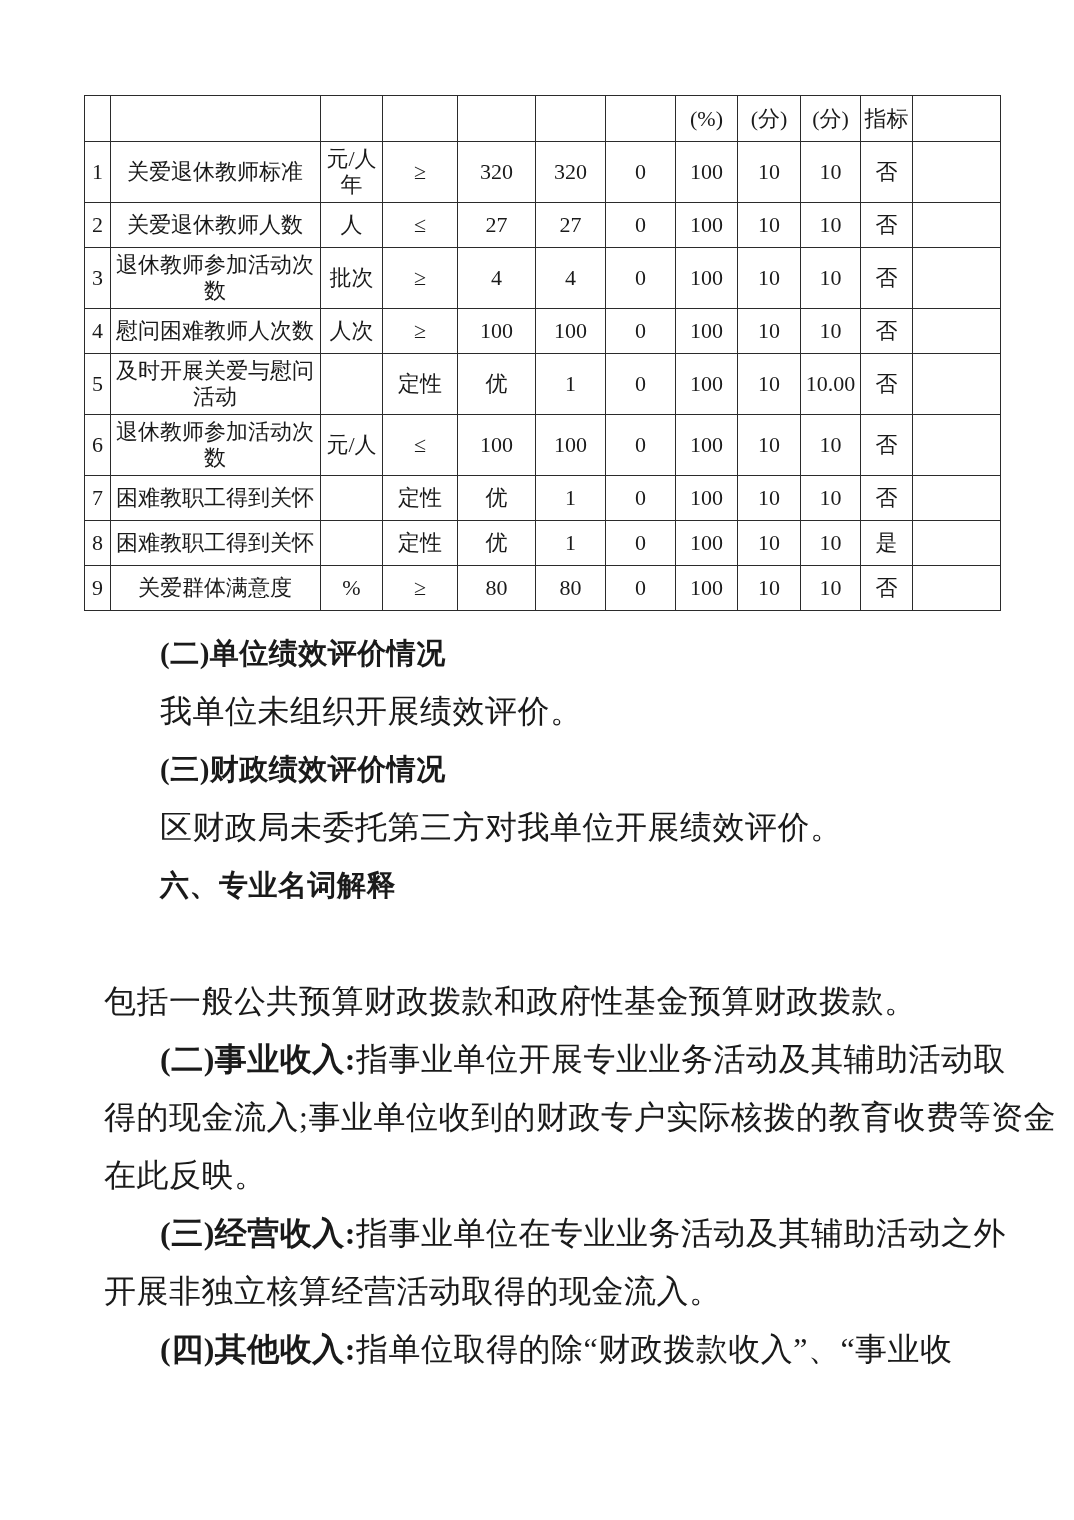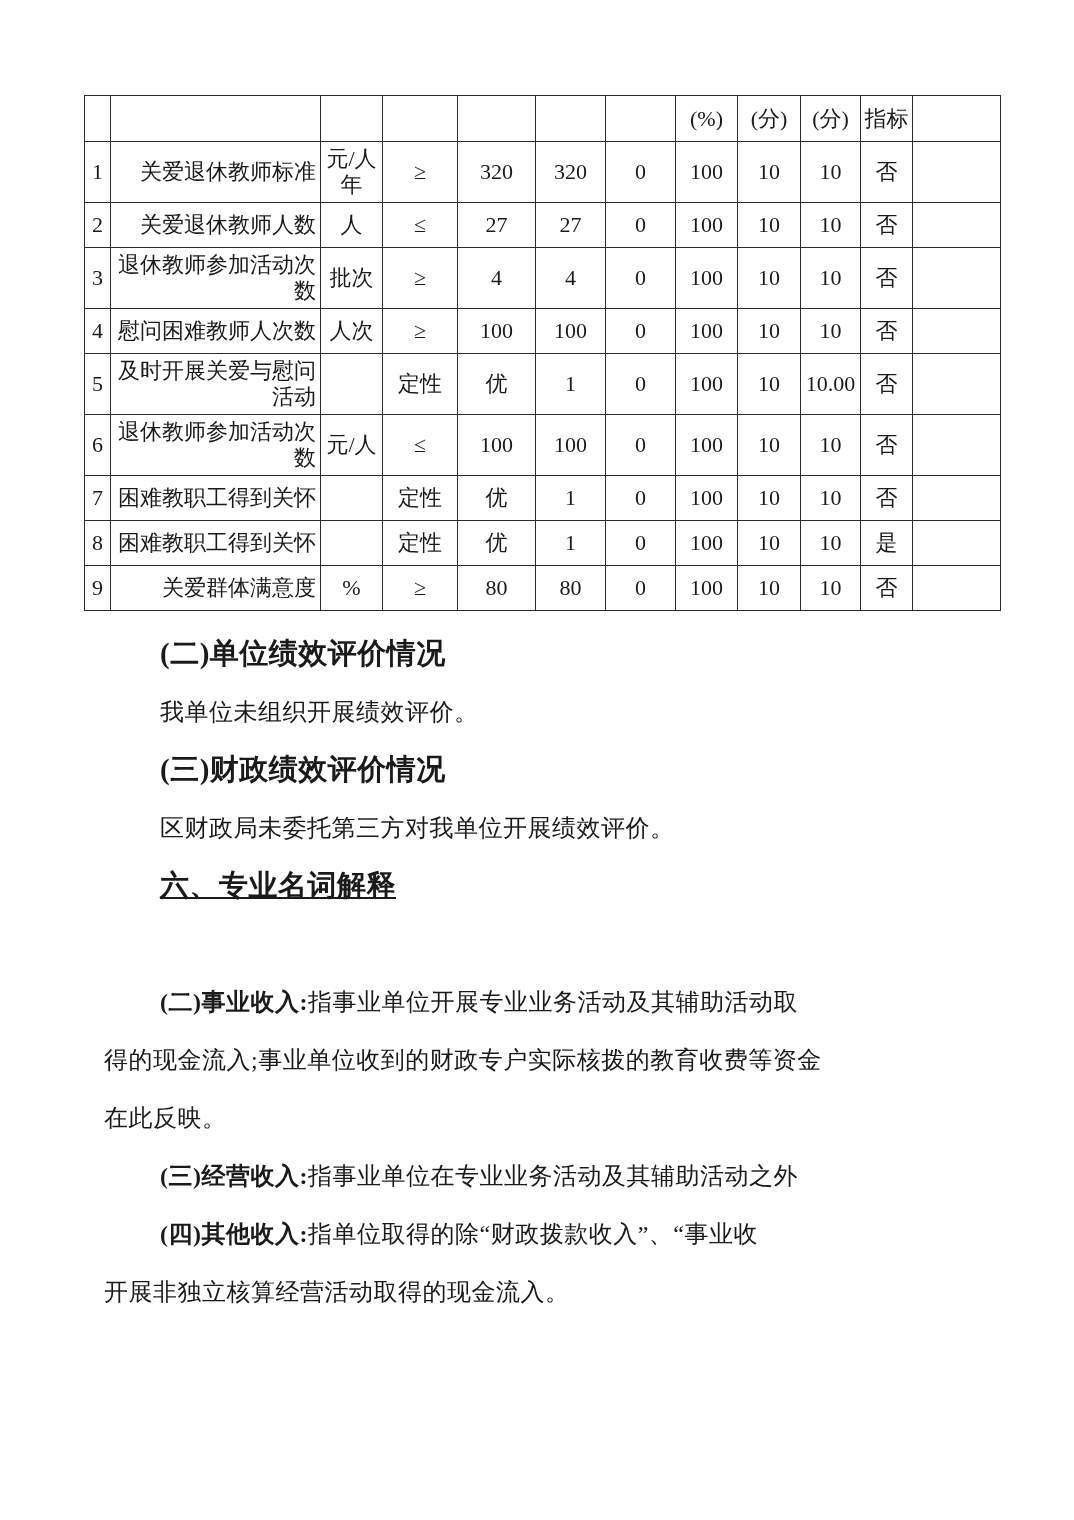--- a/index.html
+++ b/index.html
@@ -31,49 +31,48 @@
     vertical-align: middle;
     padding: 4px 3px;
     height: 36px;
     word-break: break-all;
     overflow: hidden;
   }
   table.indicator-table tr.partial-header td {
     height: 37px;
   }
   table.indicator-table td.name-cell {
-    text-align: right;
+    text-align: center;
     padding-right: 4px;
     font-family: Liberation Serif, serif;
   }
   
   .textblock {
     margin: 14px 0 0 104px;
     width: 916px;
   }
   .line {
     height: 58px;
     display: flex;
     align-items: center;
     white-space: nowrap;
-    font-size: 24px;
+    font-size: 32px;
     letter-spacing: 0.5px;
   }
   .line.indent { padding-left: 56px; }
   .line.heading-serif {
     font-weight: bold;
     font-size: 29px;
     font-family: "Liberation Serif", "DejaVu Serif", serif;
     text-align: center;
   }
   .line.heading-sans {
     font-weight: bold;
     font-size: 29px;
     font-family: "Liberation Sans", "DejaVu Sans", sans-serif;
-    text-decoration: underline;
   }
   .line .bold { font-weight: bold; }
 </style>
 </head>
 <body>
 
 <div class="page">
 
   <table class="indicator-table">
     <colgroup>
@@ -245,36 +244,39 @@
         <span class="bold">(三)财政绩效评价情况</span>
       </div>
       <div class="line body indent">
         <span>区财政局未委托第三方对我单位开展绩效评价。</span>
       </div>
       <div class="line heading-sans indent">
         <span class="bold">六、专业名词解释</span>
       </div>
       <div class="line body indent">
       </div>
+      <div class="line body">
+        <span>包括一般公共预算财政拨款和政府性基金预算财政拨款。</span>
+      </div>
       <div class="line body indent">
         <span class="bold">(二)事业收入:</span>
         <span>指事业单位开展专业业务活动及其辅助活动取</span>
       </div>
       <div class="line body">
         <span>得的现金流入;事业单位收到的财政专户实际核拨的教育收费等资金</span>
       </div>
       <div class="line body">
         <span>在此反映。</span>
       </div>
       <div class="line body indent">
         <span class="bold">(三)经营收入:</span>
         <span>指事业单位在专业业务活动及其辅助活动之外</span>
       </div>
+      <div class="line body">
+        <span>开展非独立核算经营活动取得的现金流入。</span>
+      </div>
       <div class="line body indent">
         <span class="bold">(四)其他收入:</span>
         <span>指单位取得的除“财政拨款收入”、“事业收</span>
       </div>
-      <div class="line body">
-        <span>开展非独立核算经营活动取得的现金流入。</span>
-      </div>
     </div>
 
 </div>
 
 </body></html>

